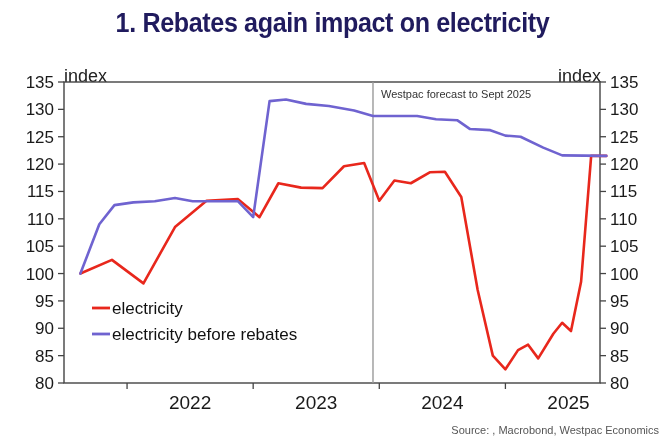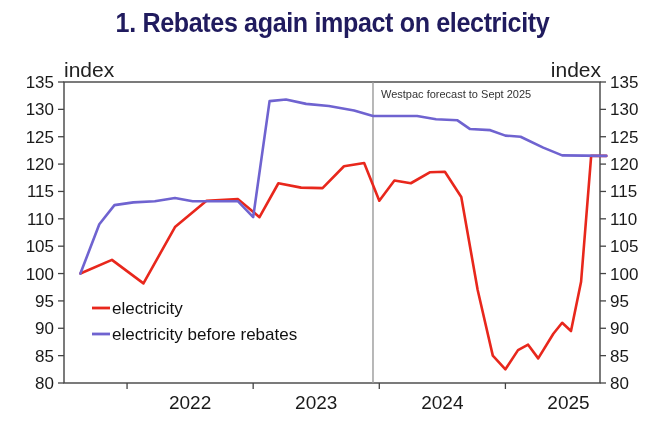--- a/index.html
+++ b/index.html
@@ -19,23 +19,23 @@
     font-weight:bold;
     font-size:27px;
     letter-spacing:-0.4px;
     color:#201b5e;
     transform:scaleX(0.93);
     transform-origin:center top;
     white-space:nowrap;
   }
   .axis-unit{
     position:absolute;
-    font-size:21px;
+    font-size:18px;
     color:#222;
-    top:58px;
+    top:66px;
   }
   .axis-unit.left{left:64px;}
   .axis-unit.right{right:64px;}
   .plot-svg{position:absolute;left:0;top:0;}
   .tick-label{
     font-family:"Liberation Sans","DejaVu Sans",sans-serif;
     font-size:17px;
     fill:#1a1a1a;
   }
   .xtick-label{
@@ -145,13 +145,14 @@
         <path d="M80.40 273.55 L99.31 224.29 L114.45 205.14 L133.36 202.40 L154.80 201.31 L174.98 198.02 L192.64 201.31 L215.34 201.31 L238.04 201.31 L253.18 217.18 L269.57 101.15 L285.97 99.51 L306.15 103.89 L328.85 106.08 L354.07 110.46 L372.99 115.93 L417.13 115.93 L436.05 119.21 L457.49 120.31 L470.10 129.07 L490.28 130.16 L505.41 135.63 L520.55 136.73 L543.25 147.67 L562.16 155.33 L606.31 155.88" fill="none" stroke="#6f63d0" stroke-width="2.6" stroke-linejoin="round" stroke-linecap="round"></path>
       </g>
     <g id="legend-layer">
         <line x1="92" y1="308" x2="110" y2="308" stroke="#e8271c" stroke-width="2.8"></line>
         <text x="112" y="314" class="legend-text">electricity</text>
         <line x1="92" y1="334" x2="110" y2="334" stroke="#6f63d0" stroke-width="2.8"></line>
         <text x="112" y="340" class="legend-text">electricity before rebates</text>
       </g>
   </svg>
 
+  <div class="source-note">Source: , Macrobond, Westpac Economics</div>
 </div>
 
 </body></html>

